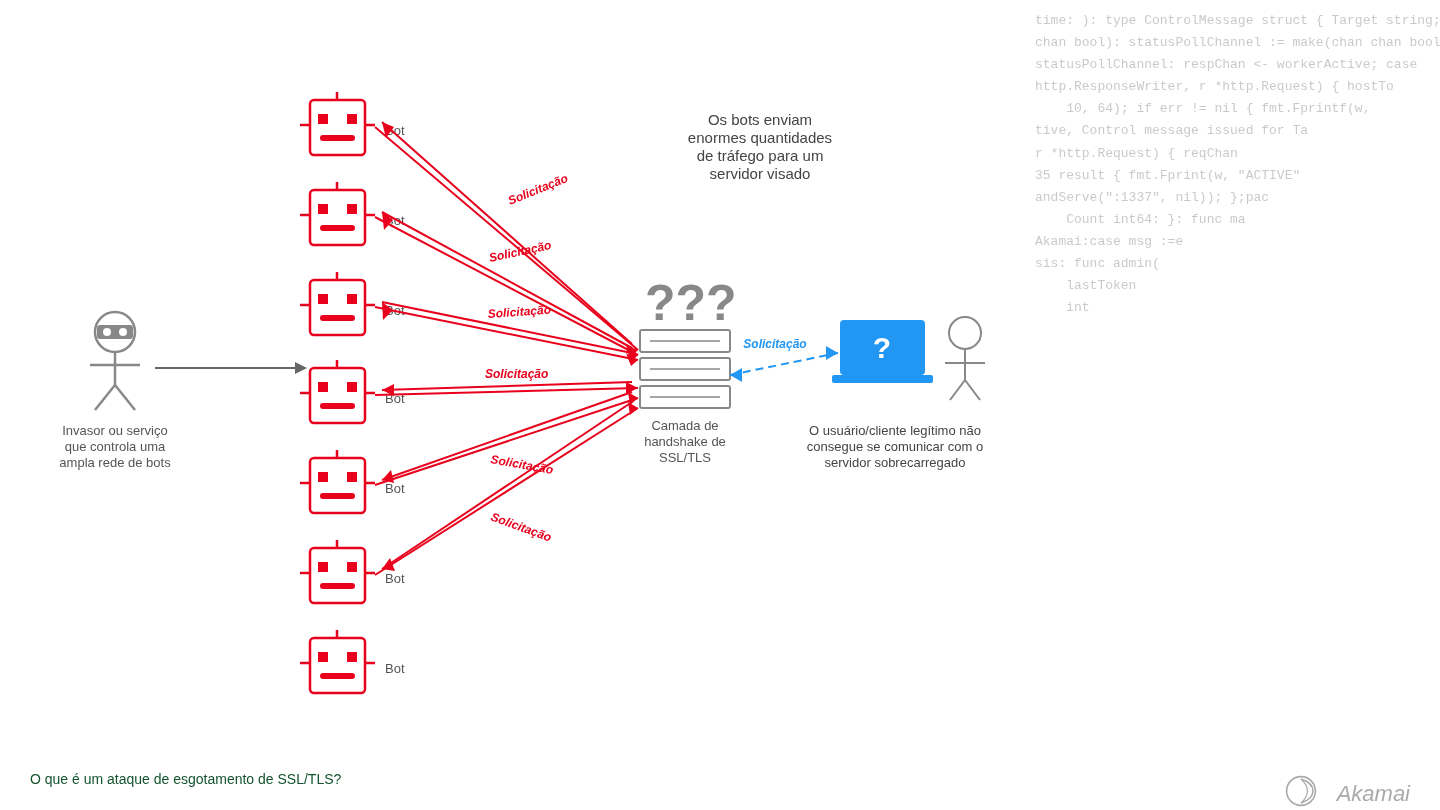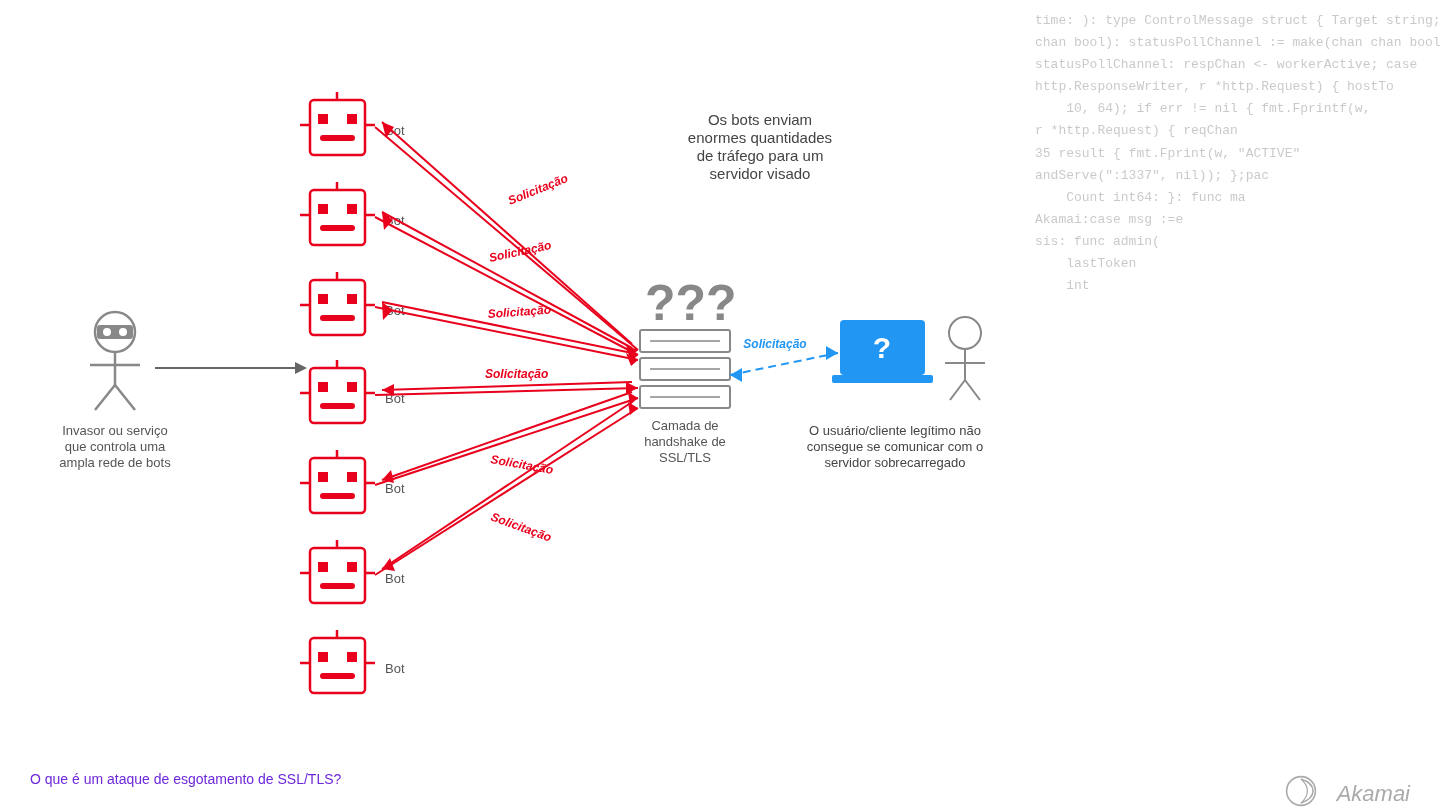--- a/index.html
+++ b/index.html
@@ -51,20 +51,21 @@
   </style>
 </head>
 <body>
 
 <div class="code-bg">
   <span class="code-line">time: ): type ControlMessage struct { Target string; Cor</span>
   <span class="code-line">chan bool): statusPollChannel := make(chan chan bool); v</span>
   <span class="code-line">statusPollChannel: respChan &lt;- workerActive; case</span>
   <span class="code-line">http.ResponseWriter, r *http.Request) { hostTo</span>
   <span class="code-line">&nbsp;&nbsp;&nbsp;&nbsp;10, 64); if err != nil { fmt.Fprintf(w,</span>
+  <span class="code-line">tive, Control message issued for Ta</span>
   <span class="code-line">r *http.Request) { reqChan</span>
   <span class="code-line">35 result { fmt.Fprint(w, "ACTIVE"</span>
   <span class="code-line">andServe(":1337", nil)); };pac</span>
   <span class="code-line">&nbsp;&nbsp;&nbsp;&nbsp;Count int64: }: func ma</span>
   <span class="code-line">Akamai:case msg :=e</span>
   <span class="code-line">sis: func admin(</span>
   <span class="code-line">&nbsp;&nbsp;&nbsp;&nbsp;lastToken</span>
   <span class="code-line">&nbsp;&nbsp;&nbsp;&nbsp;int</span>
 </div>
 
@@ -253,21 +254,21 @@
   <polygon points="838,333 826,326 826,340" fill="#2196F3"></polygon>
   <text x="775" y="328" text-anchor="middle" font-size="12" fill="#2196F3" font-style="italic" font-weight="bold">Solicitação</text>
 
   <text x="895" y="415" text-anchor="middle" font-size="13" fill="#444">O usuário/cliente legítimo não</text>
   <text x="895" y="431" text-anchor="middle" font-size="13" fill="#444">consegue se comunicar com o</text>
   <text x="895" y="447" text-anchor="middle" font-size="13" fill="#444">servidor sobrecarregado</text>
 
 </svg>
 
 <div style="position:absolute;bottom:22px;left:30px;">
-  <span style="font-size:14px;color:#6d28d9;">O que é um ataque de esgotamento de SSL/TLS?</span>
+  <span style="font-size:14px;color:#14532d;">O que é um ataque de esgotamento de SSL/TLS?</span>
 </div>
 
 <div class="akamai-logo">
   <svg viewBox="0 0 40 40" fill="none" xmlns="http://www.w3.org/2000/svg">
     <circle cx="20" cy="20" r="18" stroke="#aaa" stroke-width="2" fill="none"></circle>
     <path d="M20 5 Q35 10 35 20 Q35 30 20 35" stroke="#aaa" stroke-width="2" fill="none"></path>
     <path d="M20 5 Q28 12 28 20 Q28 28 20 35" stroke="#aaa" stroke-width="1.5" fill="none"></path>
   </svg>
   <span style="font-size:22px;color:#aaa;font-style:italic;font-weight:300;">Akamai</span>
 </div>

